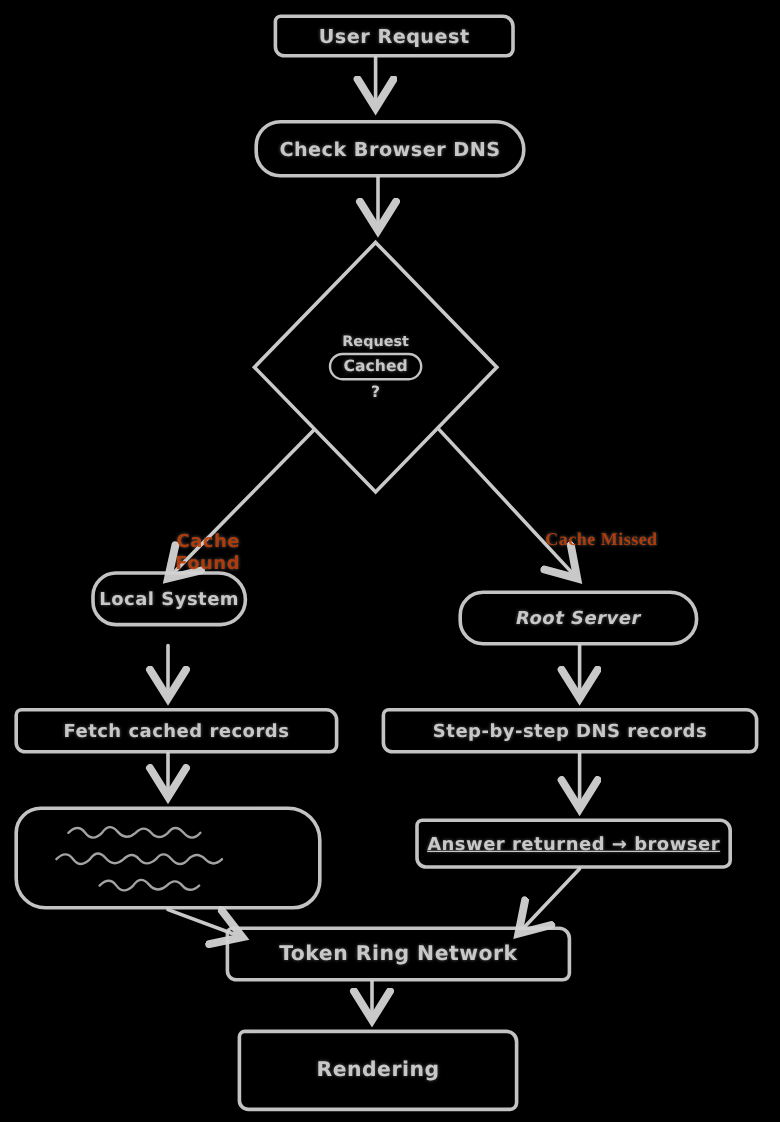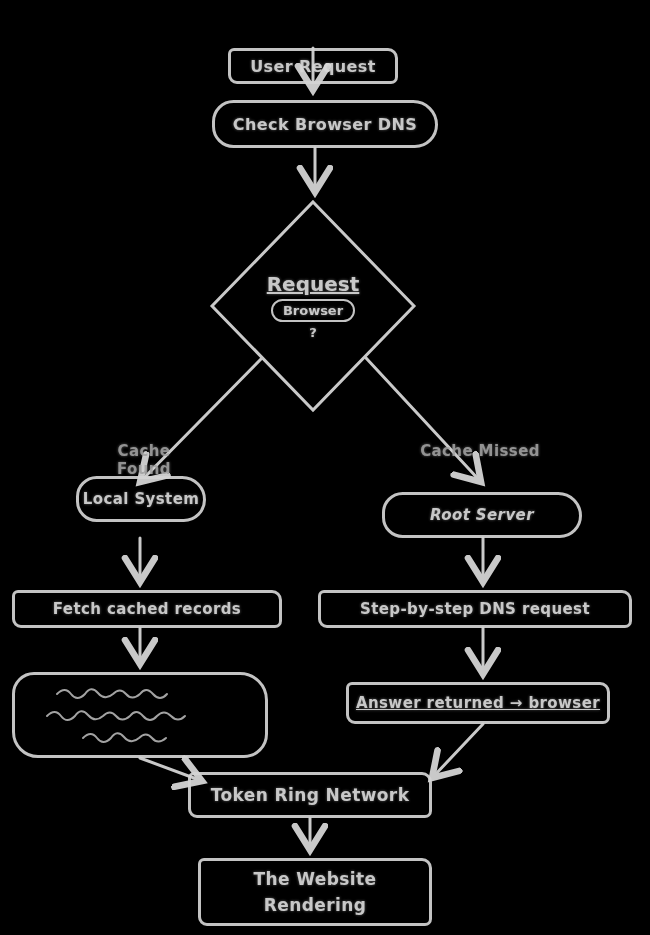--- a/index.html
+++ b/index.html
@@ -12,21 +12,21 @@
     position:absolute;box-sizing:border-box;z-index:1;
     border:3px solid #d4d4d4;display:flex;align-items:center;justify-content:center;
     color:#d9d9d9;text-align:center;
     text-shadow:0 0 3px rgba(230,230,230,.45);
     opacity:.92;letter-spacing:.4px;font-weight:600;
   }
   .rect{border-radius:6px 10px 7px 9px;}
   .stadium{border-radius:26px 30px 28px 26px;justify-content:center;}
   .biground{border-radius:22px 28px 24px 26px;}
   .label{
-    position:absolute;z-index:1;color:#a3a3a3;text-align:center;
+    position:absolute;z-index:1;color:#c2410c;text-align:right;
     font-size:15px;font-weight:600;letter-spacing:.4px;
     text-shadow:0 0 3px rgba(230,230,230,.45);opacity:.9;
   }
   .diamond-text{
     position:absolute;z-index:2;display:flex;flex-direction:column;
     align-items:center;justify-content:center;color:#d9d9d9;
     text-shadow:0 0 3px rgba(230,230,230,.45);opacity:.92;font-weight:600;
   }
   .oval-outline{
     border:2.5px solid #d4d4d4;border-radius:14px;
@@ -52,67 +52,66 @@
     <path d="M140,538 L140,582" marker-end="url(#ah)"></path>
     <path d="M483,538 L483,582" marker-end="url(#ah)"></path>
     <path d="M140,628 L140,664" marker-end="url(#ah)"></path>
     <path d="M483,628 L483,674" marker-end="url(#ah)"></path>
     <path d="M140,758 L202,781" marker-end="url(#ah)"></path>
     <path d="M483,724 L432,778" marker-end="url(#ah)"></path>
     <path d="M310,818 L310,850" marker-end="url(#ah)"></path>
   </g>
 </svg>
 
-<div class="node rect" style="left:228px;top:12px;width:170px;height:36px;font-size:16px;margin-top:36px;">
+<div class="node rect" style="left:228px;top:12px;width:201px;height:36px;font-size:16px;">
   <span>User Request</span>
 </div>
 
 <div class="node stadium" style="left:212px;top:100px;width:226px;height:48px;font-size:16px;">
   <span>Check Browser DNS</span>
 </div>
 
 <div class="diamond-text" style="left:243px;top:258px;width:140px;height:96px;">
-  <span style="font-size:20px;text-decoration:underline;">Request</span>
-  <span class="oval-outline">Browser</span>
+  <span style="font-size:12px;">Request</span>
+  <span class="oval-outline">Cached</span>
   <span style="font-size:13px;">?</span>
 </div>
 
 <div class="label" style="left:88px;top:442px;width:112px;">Cache Found</div>
-<div class="label" style="left:412px;top:442px;width:136px;">Cache Missed</div>
+<div class="label" style="left:412px;top:442px;width:136px;font-family:Liberation Serif, serif;">Cache Missed</div>
 
 <div class="node stadium" style="left:76px;top:476px;width:130px;height:46px;font-size:15px;">
   <span>Local System</span>
 </div>
 
 <div class="node stadium" style="left:382px;top:492px;width:200px;height:46px;font-size:15px;font-style:italic;">
   <span>Root Server</span>
 </div>
 
 <div class="node rect" style="left:12px;top:590px;width:270px;height:38px;font-size:15px;">
   <span>Fetch cached records</span>
 </div>
 
 <div class="node rect" style="left:318px;top:590px;width:314px;height:38px;font-size:15px;">
-  <span>Step-by-step DNS request</span>
+  <span>Step-by-step DNS records</span>
 </div>
 
 <div class="node biground" style="left:12px;top:672px;width:256px;height:86px;">
   <svg width="210" height="66" viewBox="0 0 210 66">
     <g stroke="#cfcfcf" stroke-width="2" fill="none" stroke-linecap="round" opacity="0.85">
       <path d="M22,12 q8,-8 14,0 t14,0 q6,-9 13,-1 t15,1 q7,-7 13,0 t14,0 q6,-8 13,0 t14,0"></path>
       <path d="M12,34 q8,-8 14,0 t14,0 q6,-9 13,-1 t15,1 q7,-7 13,0 t14,0 q6,-8 13,0 t14,0 q7,-7 14,0 t14,0"></path>
       <path d="M48,56 q8,-8 14,0 t14,0 q6,-9 13,-1 t15,1 q7,-7 13,0 t14,0"></path>
     </g>
   </svg>
 </div>
 
 <div class="node rect" style="left:346px;top:682px;width:264px;height:42px;font-size:15px;text-decoration:underline;">
   <span>Answer returned → browser</span>
 </div>
 
-<div class="node rect" style="left:188px;top:772px;width:244px;height:46px;font-size:17px;">
+<div class="node rect" style="left:188px;top:772px;width:288px;height:46px;font-size:17px;">
   <span>Token Ring Network</span>
 </div>
 
 <div class="node rect multiline" style="left:198px;top:858px;width:234px;height:68px;font-size:17px;">
-  <span>The Website</span>
   <span>Rendering</span>
 </div>
 
 </body></html>

